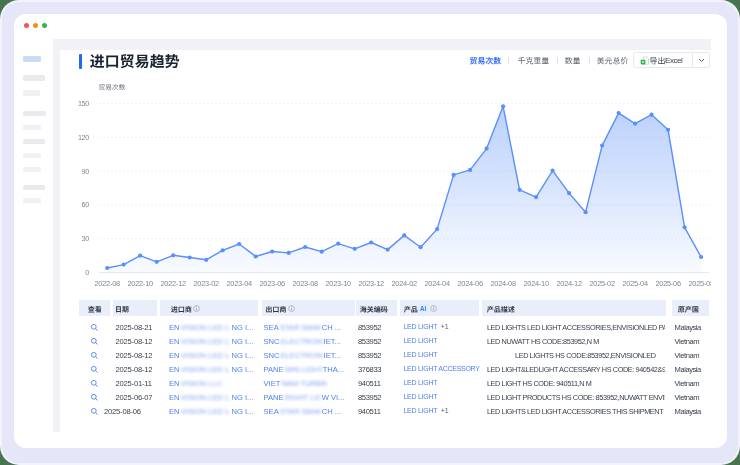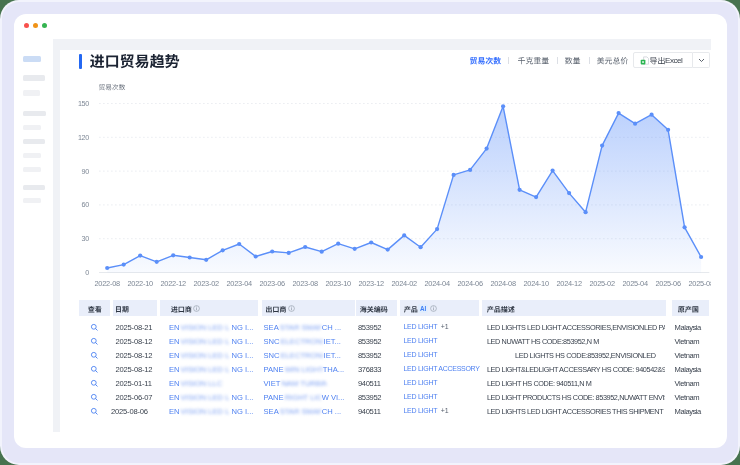--- a/index.html
+++ b/index.html
@@ -259,19 +259,19 @@
 <div class="ct" style="left:168.9px;top:393.2px"><span class="lk">EN</span><span class="bl" style="width:50px">VISION LED LIGHTI</span><span class="lk">NG I...</span></div>
 <div class="ct" style="left:263.5px;top:393.2px"><span class="lk">PANE</span><span class="bl" style="width:36px">RIGHT LIGHTS</span><span class="lk">W VI...</span></div>
 <div class="ct cd" style="left:358px;top:393.2px">853952</div>
 <div class="ct lk pr" style="left:403.5px;top:393.2px">LED LIGHT</div>
 <div class="ct ds" style="left:486.9px;top:393.2px;width:178.5px;white-space:nowrap;overflow:hidden">LED LIGHT PRODUCTS HS CODE: 853952,NUWATT ENVISIO</div>
 <div class="ct cn" style="left:674.5px;top:393.2px">Vietnam</div>
 <svg style="position:absolute;left:90.2px;top:406.6px" width="9" height="9" viewBox="0 0 9 9">
     <circle cx="3.8" cy="3.8" r="2.4" fill="none" stroke="#5488f2" stroke-width="0.95"></circle>
     <line x1="5.6" y1="5.6" x2="7.2" y2="7.2" stroke="#5488f2" stroke-width="1" stroke-linecap="round"></line>
   </svg>
-<div class="ct dt" style="left:111px;top:407.2px">2025-08-06</div>
+<div class="ct dt" style="left:104px;top:407.2px">2025-08-06</div>
 <div class="ct" style="left:168.9px;top:407.2px"><span class="lk">EN</span><span class="bl" style="width:50px">VISION LED LIGHTI</span><span class="lk">NG I...</span></div>
 <div class="ct" style="left:263.5px;top:407.2px"><span class="lk">SEA</span><span class="bl" style="width:41px">STAR SMART TE</span><span class="lk">CH ...</span></div>
 <div class="ct cd" style="left:358px;top:407.2px">940511</div>
 <div class="ct lk pr" style="left:403.5px;top:407.2px">LED LIGHT<span style="color:#555e6d;letter-spacing:0;margin-left:3.5px">+1</span></div>
 <div class="ct ds" style="left:486.9px;top:407.2px;width:178.5px;white-space:nowrap;overflow:hidden">LED LIGHTS LED LIGHT ACCESSORIES THIS SHIPMENT CO</div>
 <div class="ct cn" style="left:674.5px;top:407.2px">Malaysia</div>
 
 </body></html>

